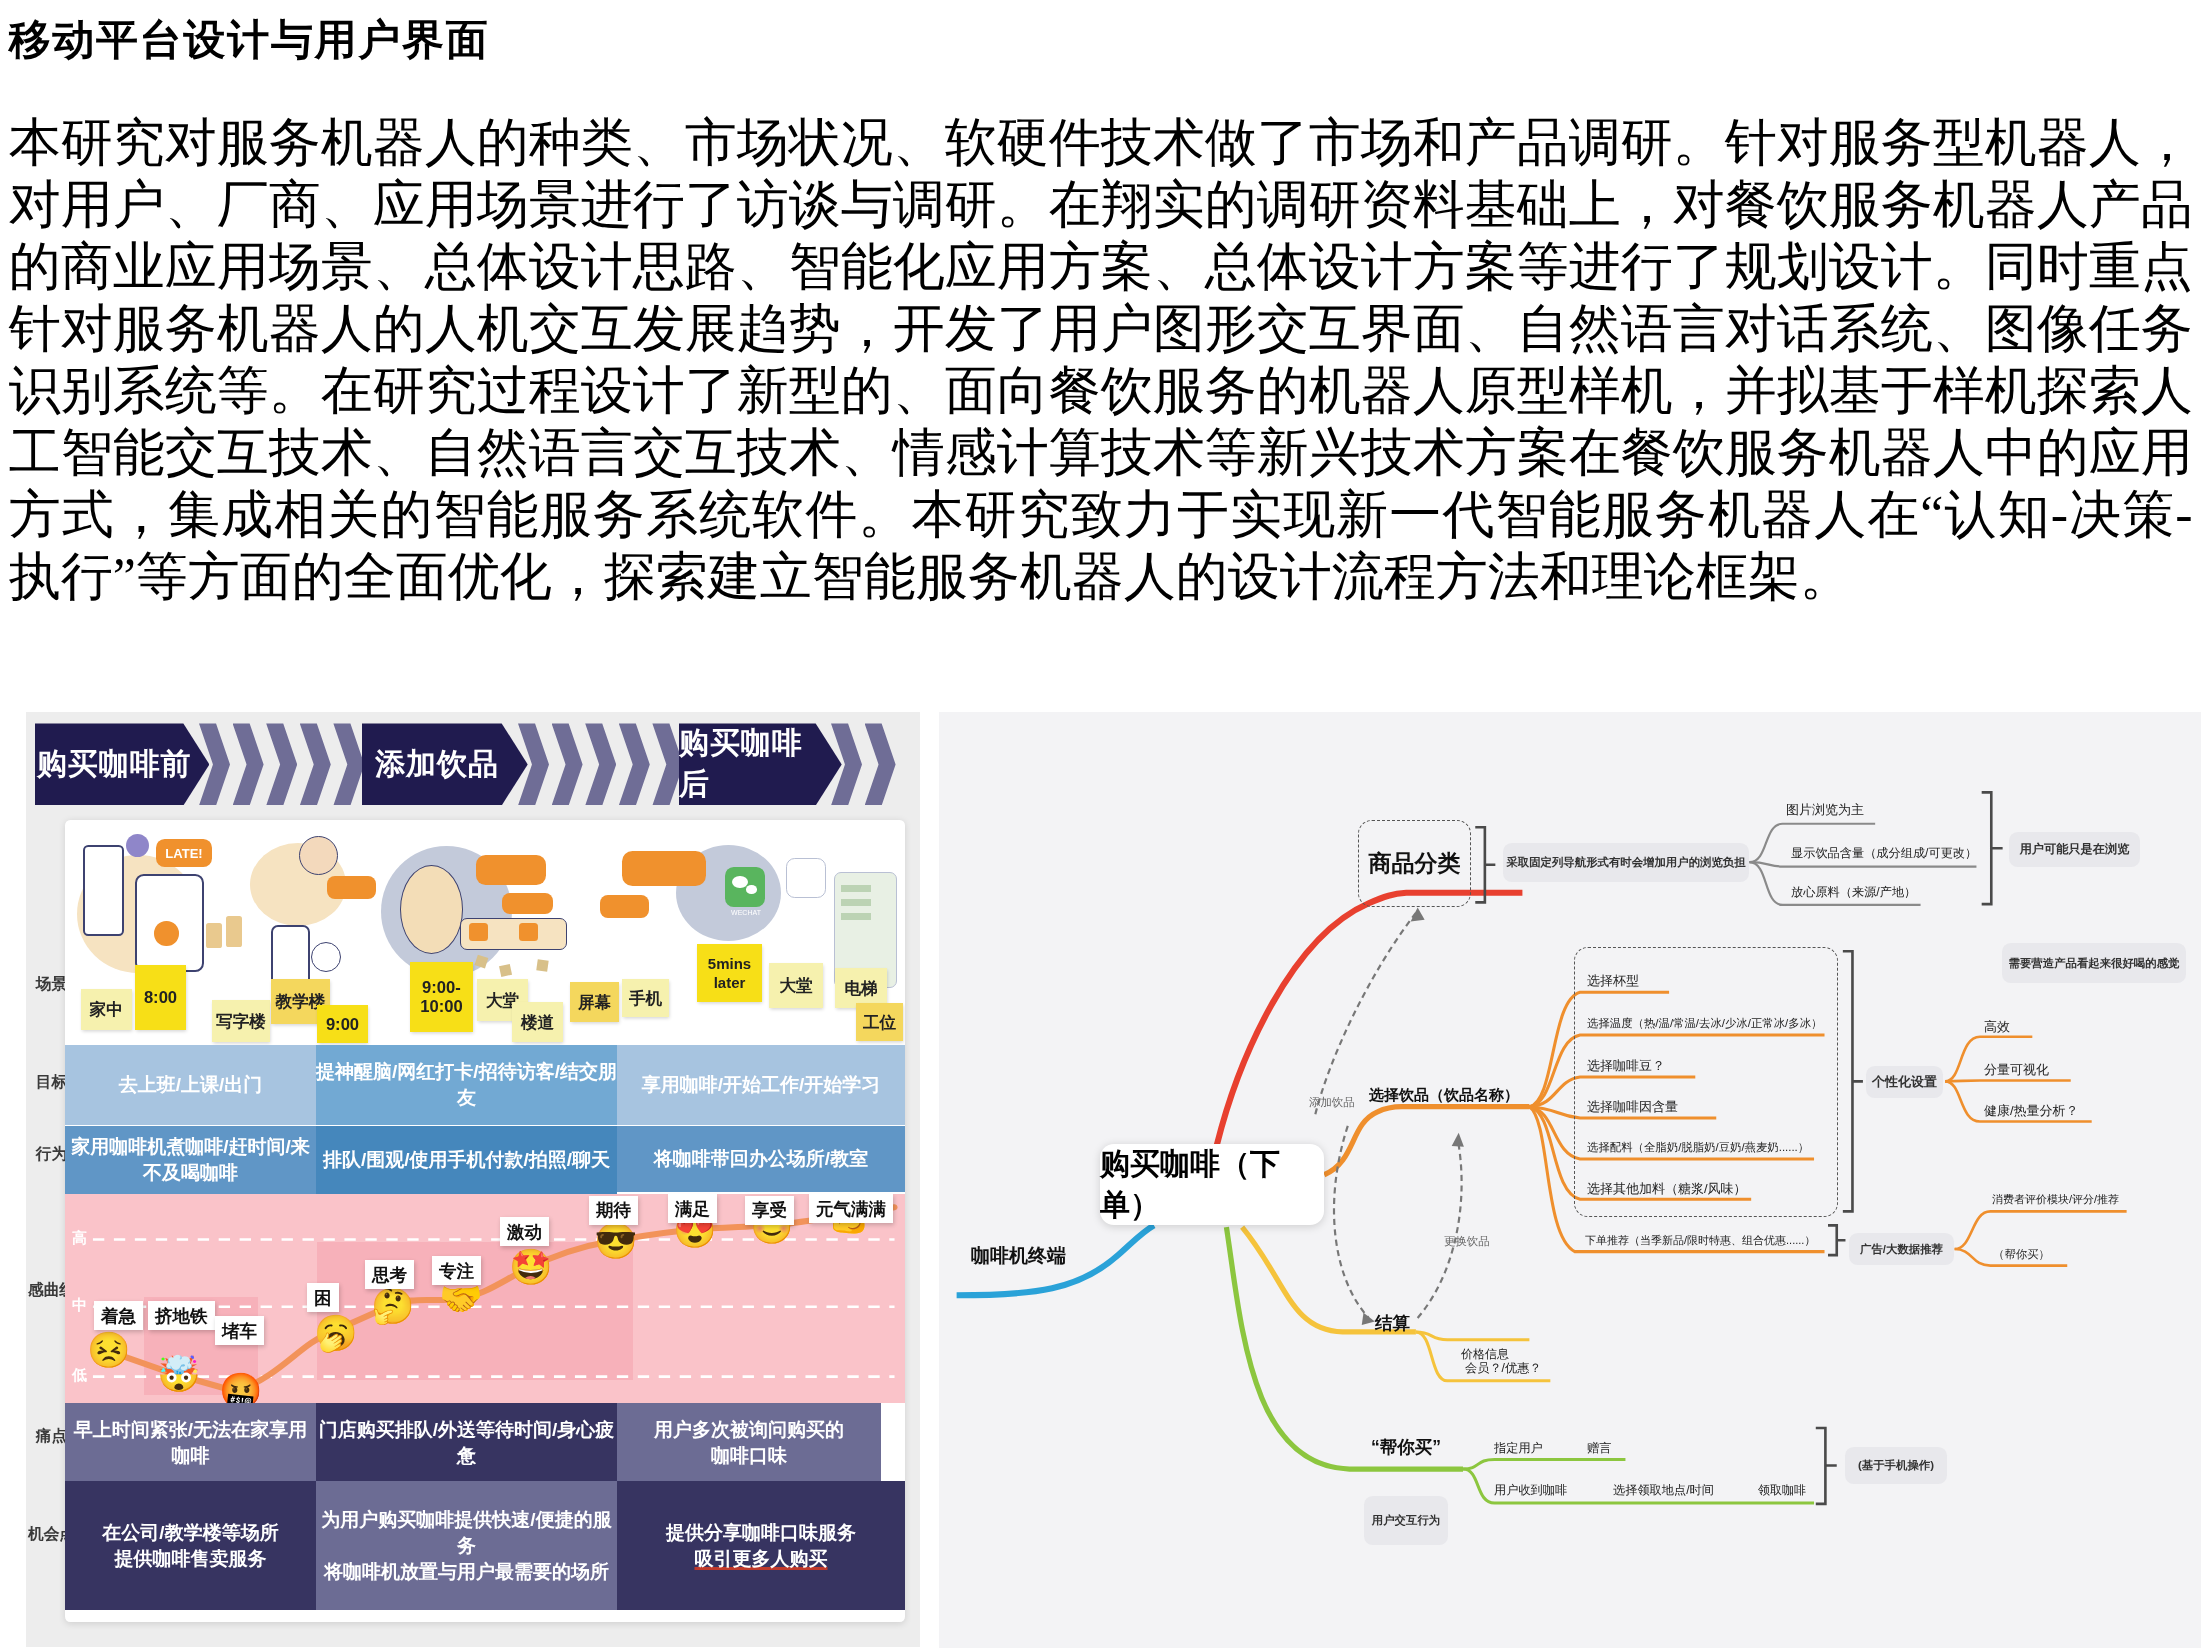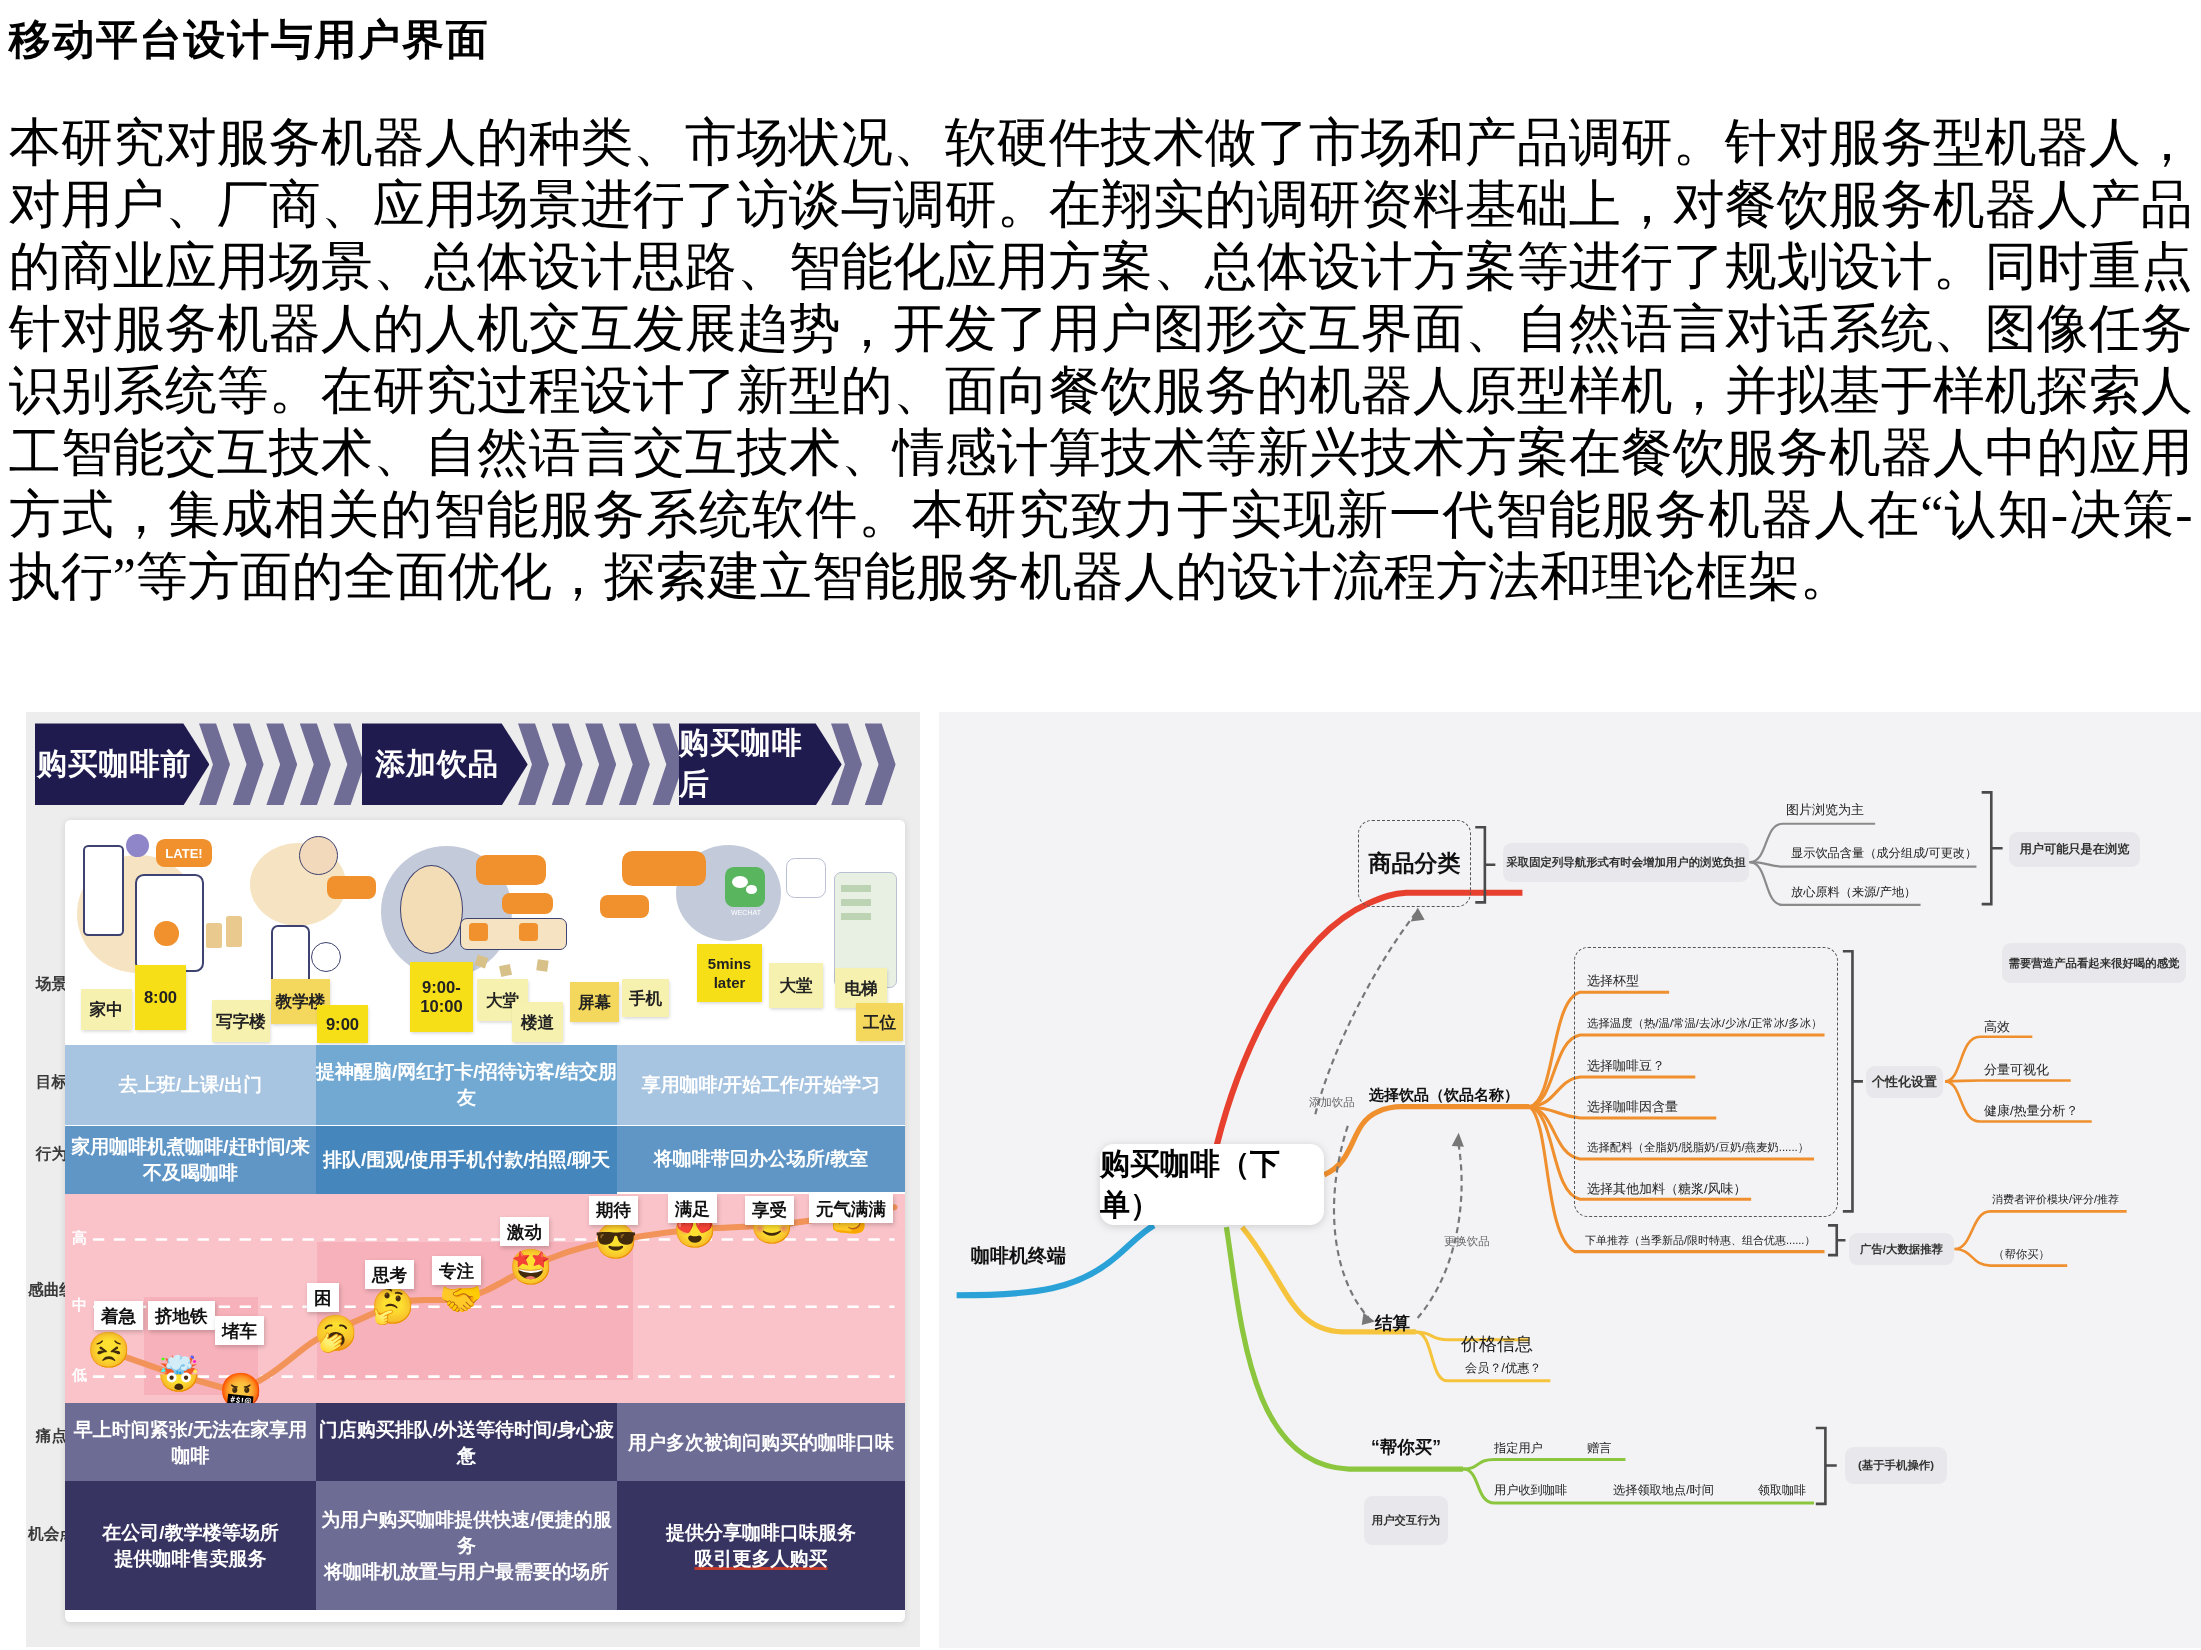--- a/index.html
+++ b/index.html
@@ -191,21 +191,21 @@
         <div class="abs emo-label" style="left:744px;top:0px">元气满满</div>
       </div>
 
       <div class="abs" style="left:0;top:583px;width:840px;height:79px">
         <div class="abs cell" style="left:0;width:251px;height:79px;background:#6c6c94">
           <span>早上时间紧张/无法在家享用咖啡</span>
         </div>
         <div class="abs cell" style="left:251px;width:301px;height:79px;background:#373461">
           <span>门店购买排队/外送等待时间/身心疲惫</span>
         </div>
-        <div class="abs cell" style="left:552px;width:288px;height:79px;background:#6c6c94;flex-direction:row">
+        <div class="abs cell" style="left:552px;width:264px;height:79px;background:#6c6c94;flex-direction:column">
           <span>用户多次被询问购买的</span>
           <span>咖啡口味</span>
         </div>
       </div>
 
       <div class="abs" style="left:0;top:661px;width:840px;height:129px">
         <div class="abs cell" style="left:0;width:251px;height:129px;background:#373461;flex-direction:column">
           <span>在公司/教学楼等场所</span>
           <span>提供咖啡售卖服务</span>
         </div>
@@ -309,21 +309,21 @@
     <div class="abs mm-leaf" style="left:1045px;top:349px;font-size:13px">分量可视化</div>
     <div class="abs mm-leaf" style="left:1045px;top:390px;font-size:13px">健康/热量分析？</div>
     <div class="abs mm-box" style="left:1063px;top:231px;width:184px;height:40px;font-size:11.4px">需要营造产品看起来很好喝的感觉</div>
     <div class="abs mm-leaf" style="left:646px;top:521px;font-size:11px">下单推荐（当季新品/限时特惠、组合优惠......）</div>
     <div class="abs mm-box" style="left:910px;top:521px;width:105px;height:32px;font-size:11.4px">广告/大数据推荐</div>
     <div class="abs mm-leaf" style="left:1053px;top:480px;font-size:11px">消费者评价模块/评分/推荐</div>
     <div class="abs mm-leaf" style="left:1054px;top:535px;font-size:11.4px">（帮你买）</div>
     <div class="abs mm-small" style="left:505px;top:522px">更换饮品</div>
 
     <div class="abs mm-node" style="left:436px;top:599px;font-size:17.5px">结算</div>
-    <div class="abs mm-leaf" style="left:522px;top:620px;font-size:18px">价格信息</div>
+    <div class="abs mm-leaf" style="left:522px;top:634px;font-size:12px">价格信息</div>
     <div class="abs mm-leaf" style="left:526px;top:648px;font-size:12.2px">会员？/优惠？</div>
 
     <div class="abs mm-node" style="left:432px;top:723px;font-size:17.5px">“帮你买”</div>
     <div class="abs mm-leaf" style="left:555px;top:728px;font-size:12.2px">指定用户</div>
     <div class="abs mm-leaf" style="left:648px;top:728px;font-size:12.2px">赠言</div>
     <div class="abs mm-leaf" style="left:555px;top:770px;font-size:12.2px">用户收到咖啡</div>
     <div class="abs mm-leaf" style="left:674px;top:770px;font-size:12.2px">选择领取地点/时间</div>
     <div class="abs mm-leaf" style="left:819px;top:770px;font-size:12px">领取咖啡</div>
     <div class="abs mm-box" style="left:906px;top:735px;width:102px;height:37px;font-size:11.4px">(基于手机操作)</div>
     <div class="abs mm-box" style="left:425px;top:784px;width:84px;height:49px;font-size:11.4px">用户交互行为</div>

